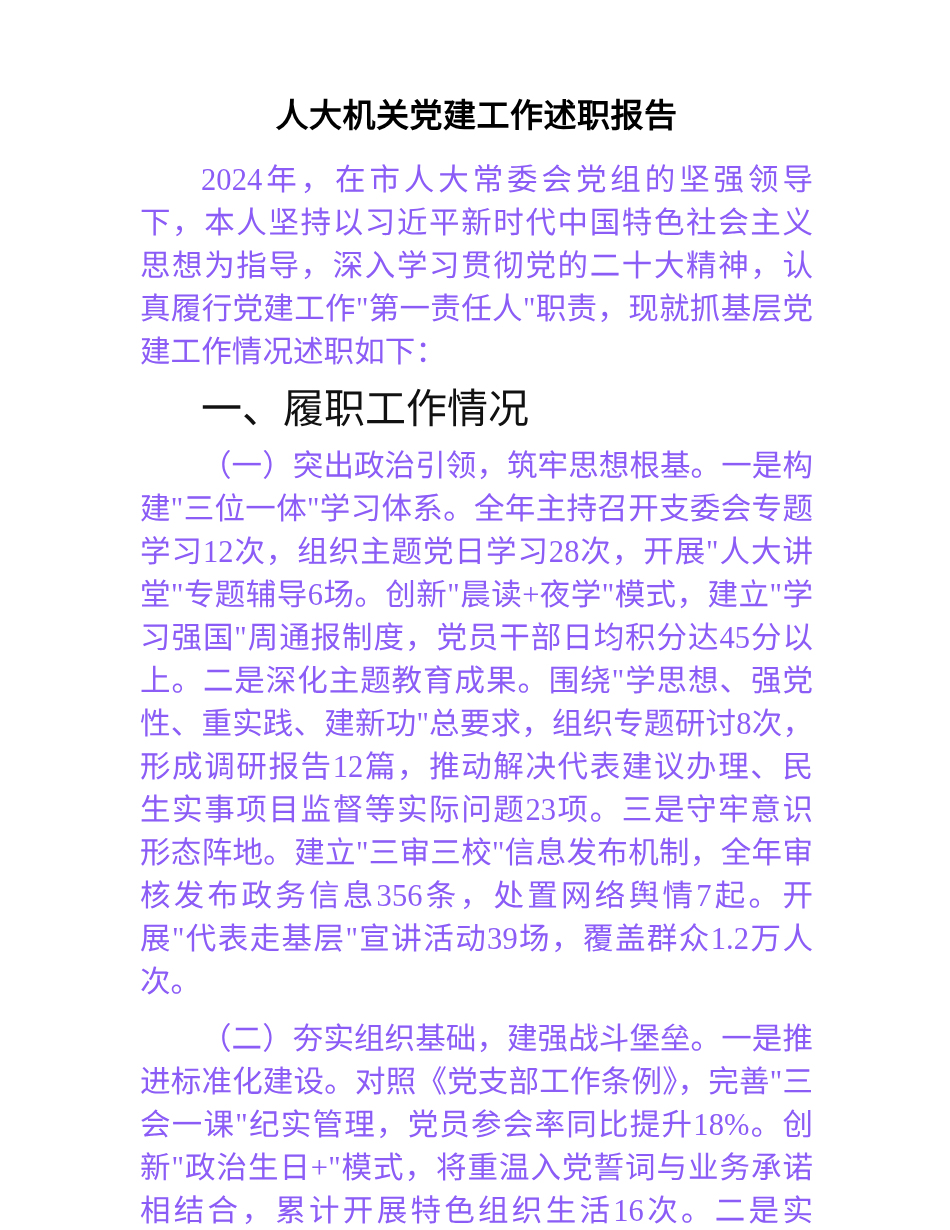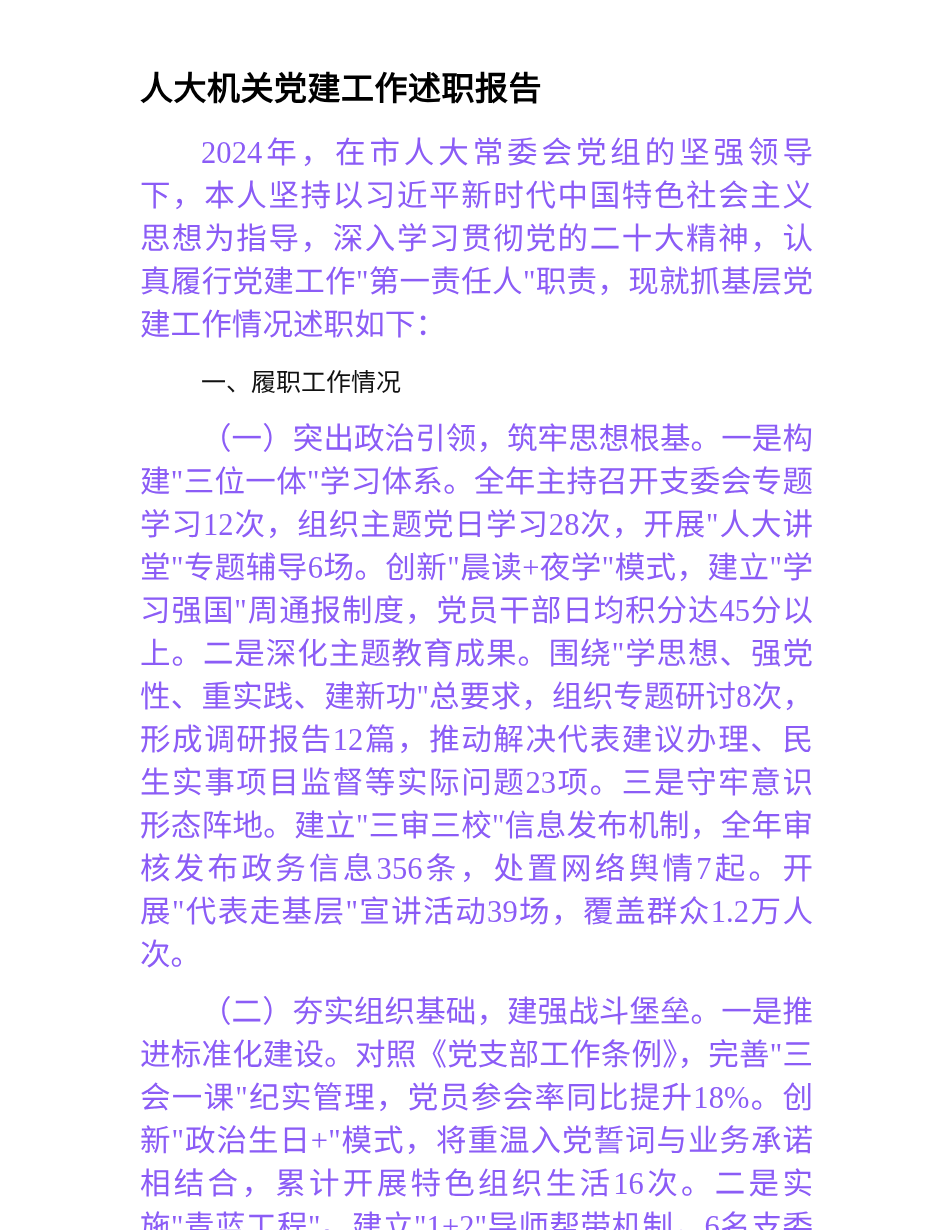--- a/index.html
+++ b/index.html
@@ -25,24 +25,24 @@
     top: 0;
     width: 673px;
   }
 
   .doc-title {
     font-family: "Liberation Sans", "DejaVu Sans", sans-serif;
     font-weight: 700;
     font-size: 33px;
     line-height: 43px;
     color: #000000;
-    text-align: left;
+    text-align: center;
     letter-spacing: 0.5px;
     margin: 0;
-    padding-top: 67px;
+    padding-top: 94px;
     white-space: nowrap;
   }
 
   .doc-para {
     font-family: "Liberation Serif", "DejaVu Serif", serif;
     font-size: 30.5px;
     line-height: 43px;
     color: #8b5cf6;
     text-align: justify;
     text-justify: inter-character;
@@ -52,21 +52,21 @@
     word-break: break-all;
   }
 
   .gap-after-title { height: 22px; }
   .gap-para        { height: 14px; }
 
   .indent2 { text-indent: 61px; }
 
   .doc-heading {
     font-family: "Liberation Serif", "DejaVu Serif", serif;
-    font-size: 25px;
+    font-size: 41px;
     line-height: 43px;
     color: #111111;
     margin: 0;
     text-indent: 61px;
     font-weight: 400;
   }
 </style>
 </head>
 <body>
 

